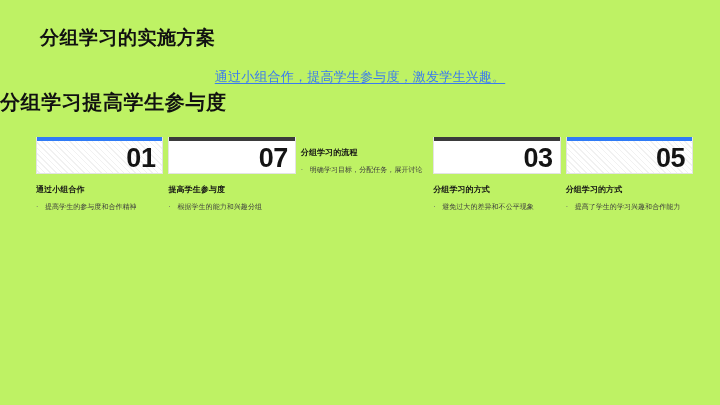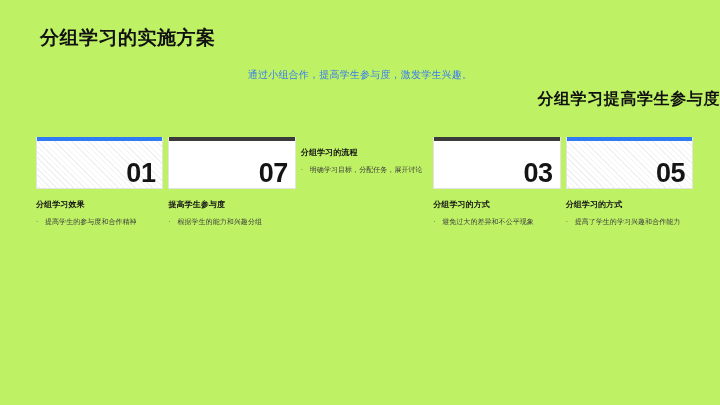--- a/index.html
+++ b/index.html
@@ -34,34 +34,35 @@
     line-height: 1.2;
     white-space: nowrap;
   }
 
   .kicker {
     position: absolute;
     left: 0;
     right: 0;
     top: 68px;
     text-align: center;
-    font-size: 10px;
+    font-size: 13px;
     color: #3a7bf0;
+    text-decoration: underline;
     text-underline-offset: 2px;
     letter-spacing: 0.2px;
     white-space: nowrap;
   }
 
   .headline {
     position: absolute;
     left: 0;
     right: 0;
     top: 89px;
-    text-align: right;
-    font-size: 16px;
+    text-align: left;
+    font-size: 20px;
     font-weight: bold;
     color: #111111;
     letter-spacing: 0.6px;
     white-space: nowrap;
   }
 
   
   .cards {
     position: absolute;
     left: 36px;
@@ -71,21 +72,21 @@
     gap: 5px;
   }
 
   .col {
     flex: 1 1 0;
     min-width: 0;
   }
 
   .card {
     position: relative;
-    height: 52px;
+    height: 37px;
     box-sizing: border-box;
     border: 1px solid #e3e3e3;
     border-top: none;
     background: #ffffff;
     overflow: hidden;
   }
 
   .card .topbar {
     position: absolute;
     left: 0;
@@ -164,21 +165,21 @@
 
   <div class="headline">分组学习提高学生参与度</div>
 
   <div class="cards">
 
     <div class="col">
       <div class="card accent-blue hatched">
         <div class="topbar"></div>
         <div class="num">01</div>
       </div>
-      <div class="col-title">分组学习效果</div>
+      <div class="col-title">通过小组合作</div>
       <ul class="bullets">
         <li>
           <span class="dot">·</span>
           <span>提高学生的参与度和合作精神</span>
         </li>
       </ul>
     </div>
 
     <div class="col">
       <div class="card accent-dark">

